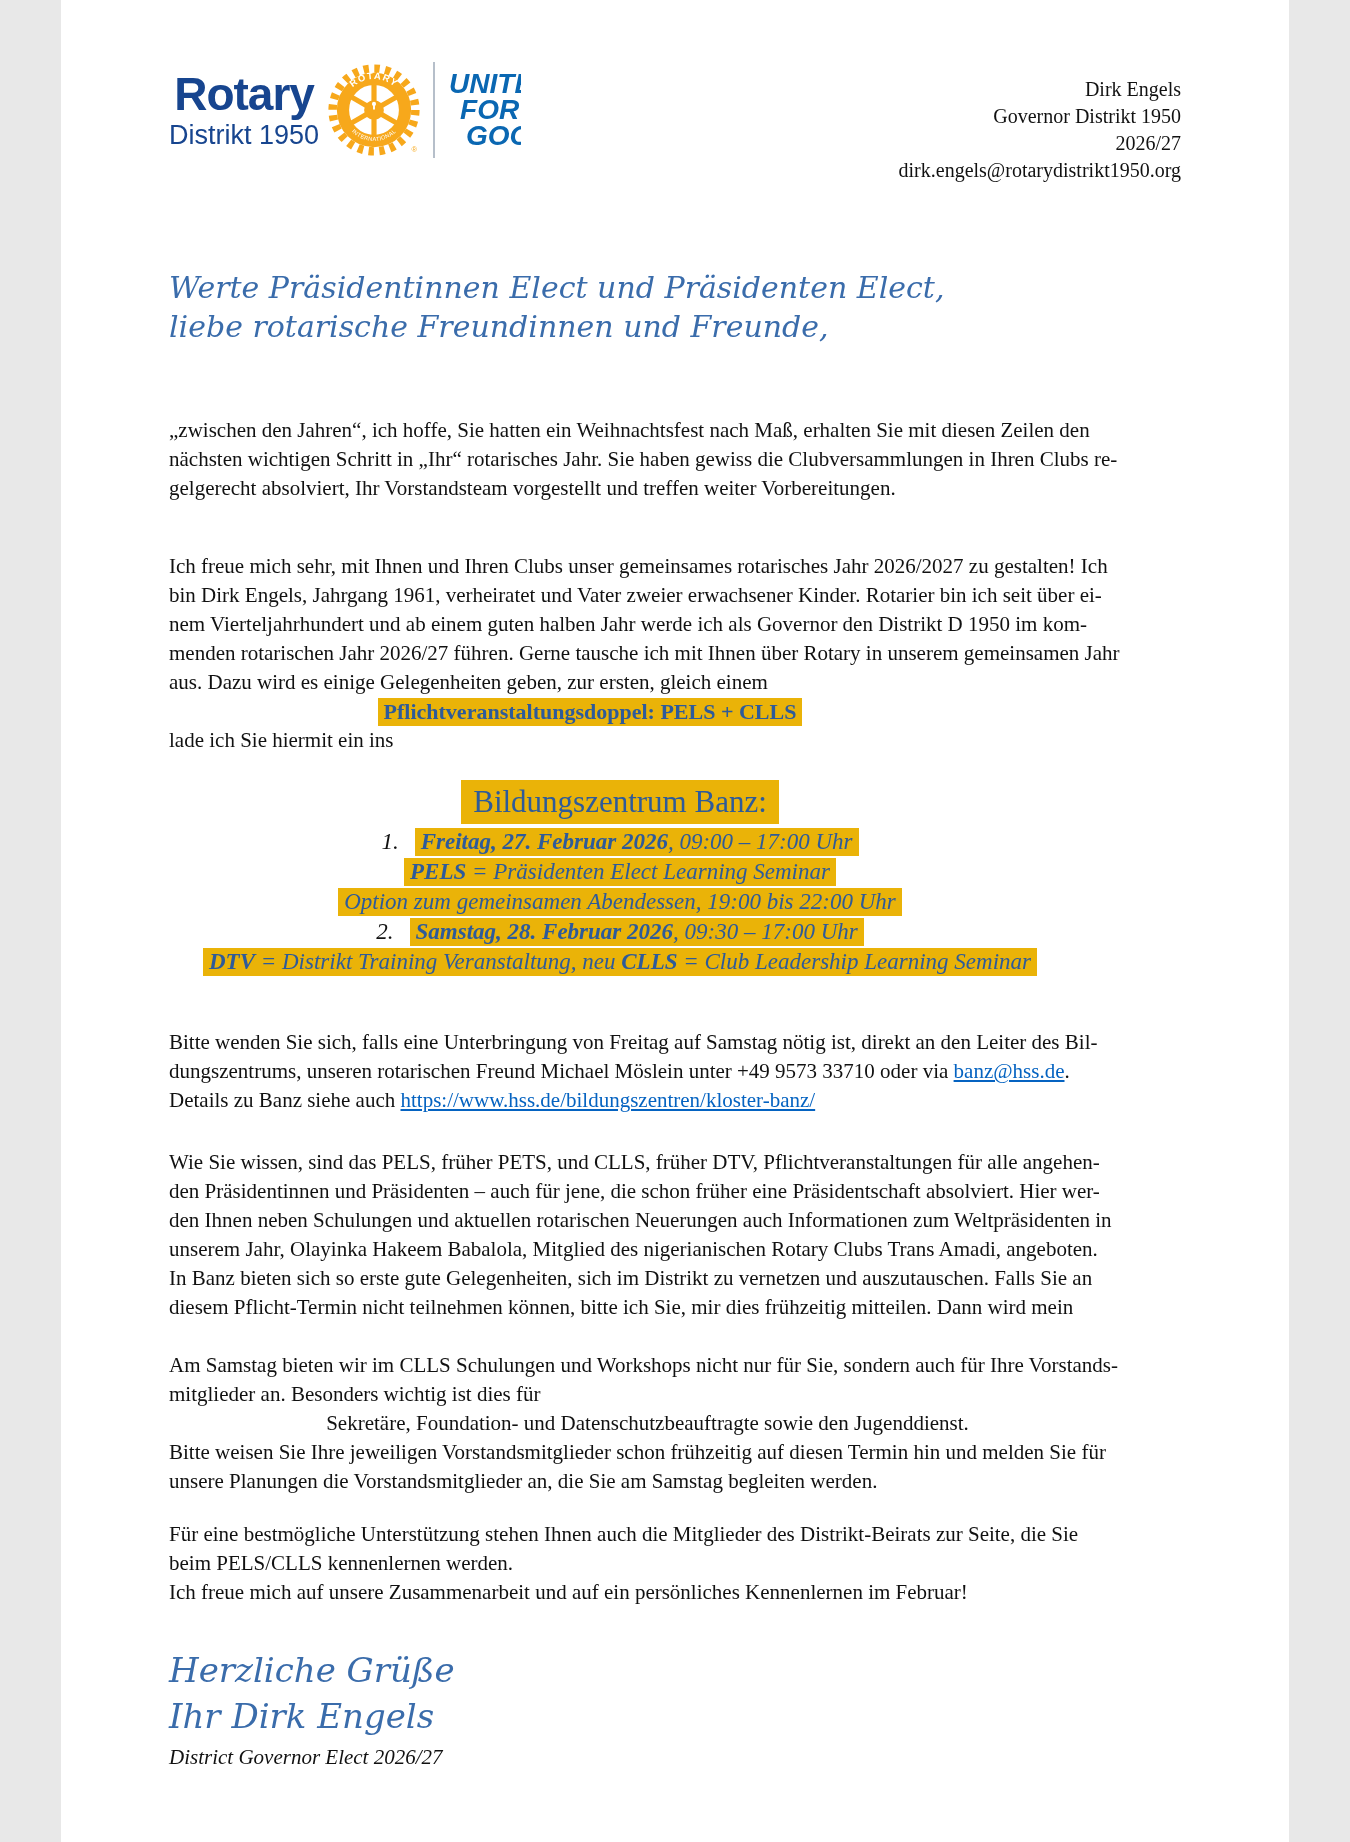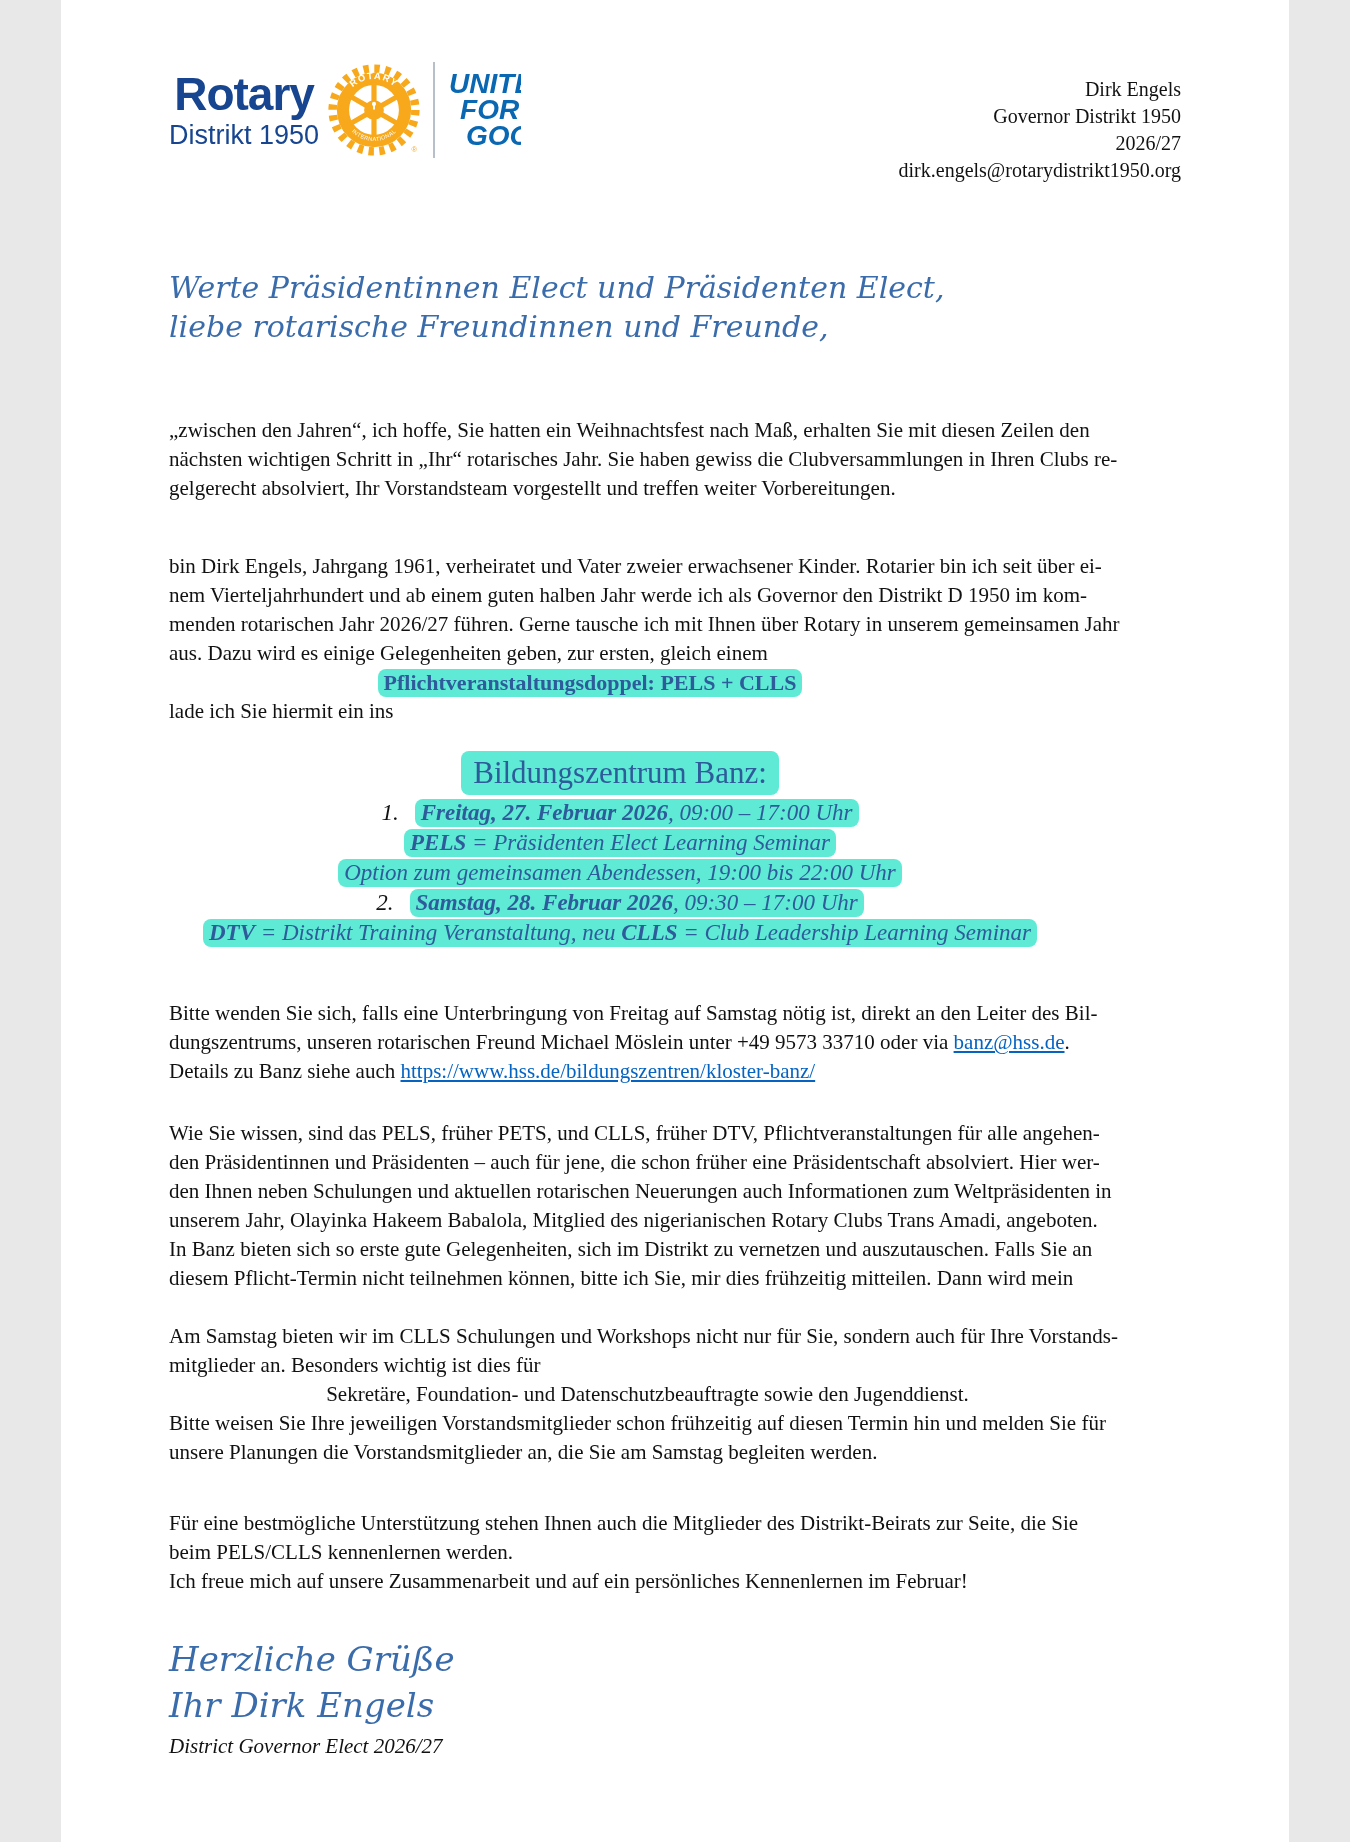--- a/index.html
+++ b/index.html
@@ -49,22 +49,22 @@
     color:#3a6cab;font-style:italic;
     font-family:"DejaVu Serif", serif;
     font-size:30px;line-height:39px;
   }
   .para{font-size:21px;line-height:29px;}
   .p1{margin-top:70px;}
   .p2{margin-top:49px;}
   .p3{margin-top:52px;}
   .p4{margin-top:33px;}
   .p5{margin-top:29px;}
-  .p6{margin-top:42px;}
-  .hl{background:#5eead4;padding:1px 6px 2px 6px;border-radius:8px;}
+  .p6{margin-top:24px;}
+  .hl{background:#eab308;padding:1px 6px 2px 6px;}
   .blue{color:#2e5b9a;}
   .note-line{text-align:center;margin-right:170px;font-weight:bold;font-size:22px;}
   .event-block{text-align:center;margin-right:110px;margin-top:24px;font-size:23px;line-height:28px;}
   .event-heading{font-size:31px;line-height:46px;margin-bottom:2px;}
   .event-heading .hl{padding:4px 12px 5px 12px;}
   .ev-line{line-height:29px;margin-top:1px;font-style:italic;}
   .num{color:#111;margin-right:16px;}
   .center-sub{text-align:center;margin-right:55px;}
   .link{color:#0563c1;text-decoration:underline;cursor:pointer;}
   .closing-script{
@@ -133,20 +133,21 @@
     </div>
 
   <div class="para p1">
       <div class="tl">„zwischen den Jahren“, ich hoffe, Sie hatten ein Weihnachtsfest nach Maß, erhalten Sie mit diesen Zeilen den</div>
       <div class="tl">nächsten wichtigen Schritt in „Ihr“ rotarisches Jahr. Sie haben gewiss die Clubversammlungen in Ihren Clubs re-</div>
       <div class="tl">gelgerecht absolviert, Ihr Vorstandsteam vorgestellt und treffen weiter Vorbereitungen.</div>
     </div>
 
   <div class="para p2">
     <div>
+        <div class="tl">Ich freue mich sehr, mit Ihnen und Ihren Clubs unser gemeinsames rotarisches Jahr 2026/2027 zu gestalten! Ich</div>
         <div class="tl">bin Dirk Engels, Jahrgang 1961, verheiratet und Vater zweier erwachsener Kinder. Rotarier bin ich seit über ei-</div>
         <div class="tl">nem Vierteljahrhundert und ab einem guten halben Jahr werde ich als Governor den Distrikt D 1950 im kom-</div>
         <div class="tl">menden rotarischen Jahr 2026/27 führen. Gerne tausche ich mit Ihnen über Rotary in unserem gemeinsamen Jahr</div>
         <div class="tl">aus. Dazu wird es einige Gelegenheiten geben, zur ersten, gleich einem</div>
       </div>
     <div class="tl note-line"><span class="hl blue">Pflichtveranstaltungsdoppel: PELS + CLLS</span></div>
     <div class="tl">lade ich Sie hiermit ein ins</div>
   </div>
 
   <div class="event-block">

